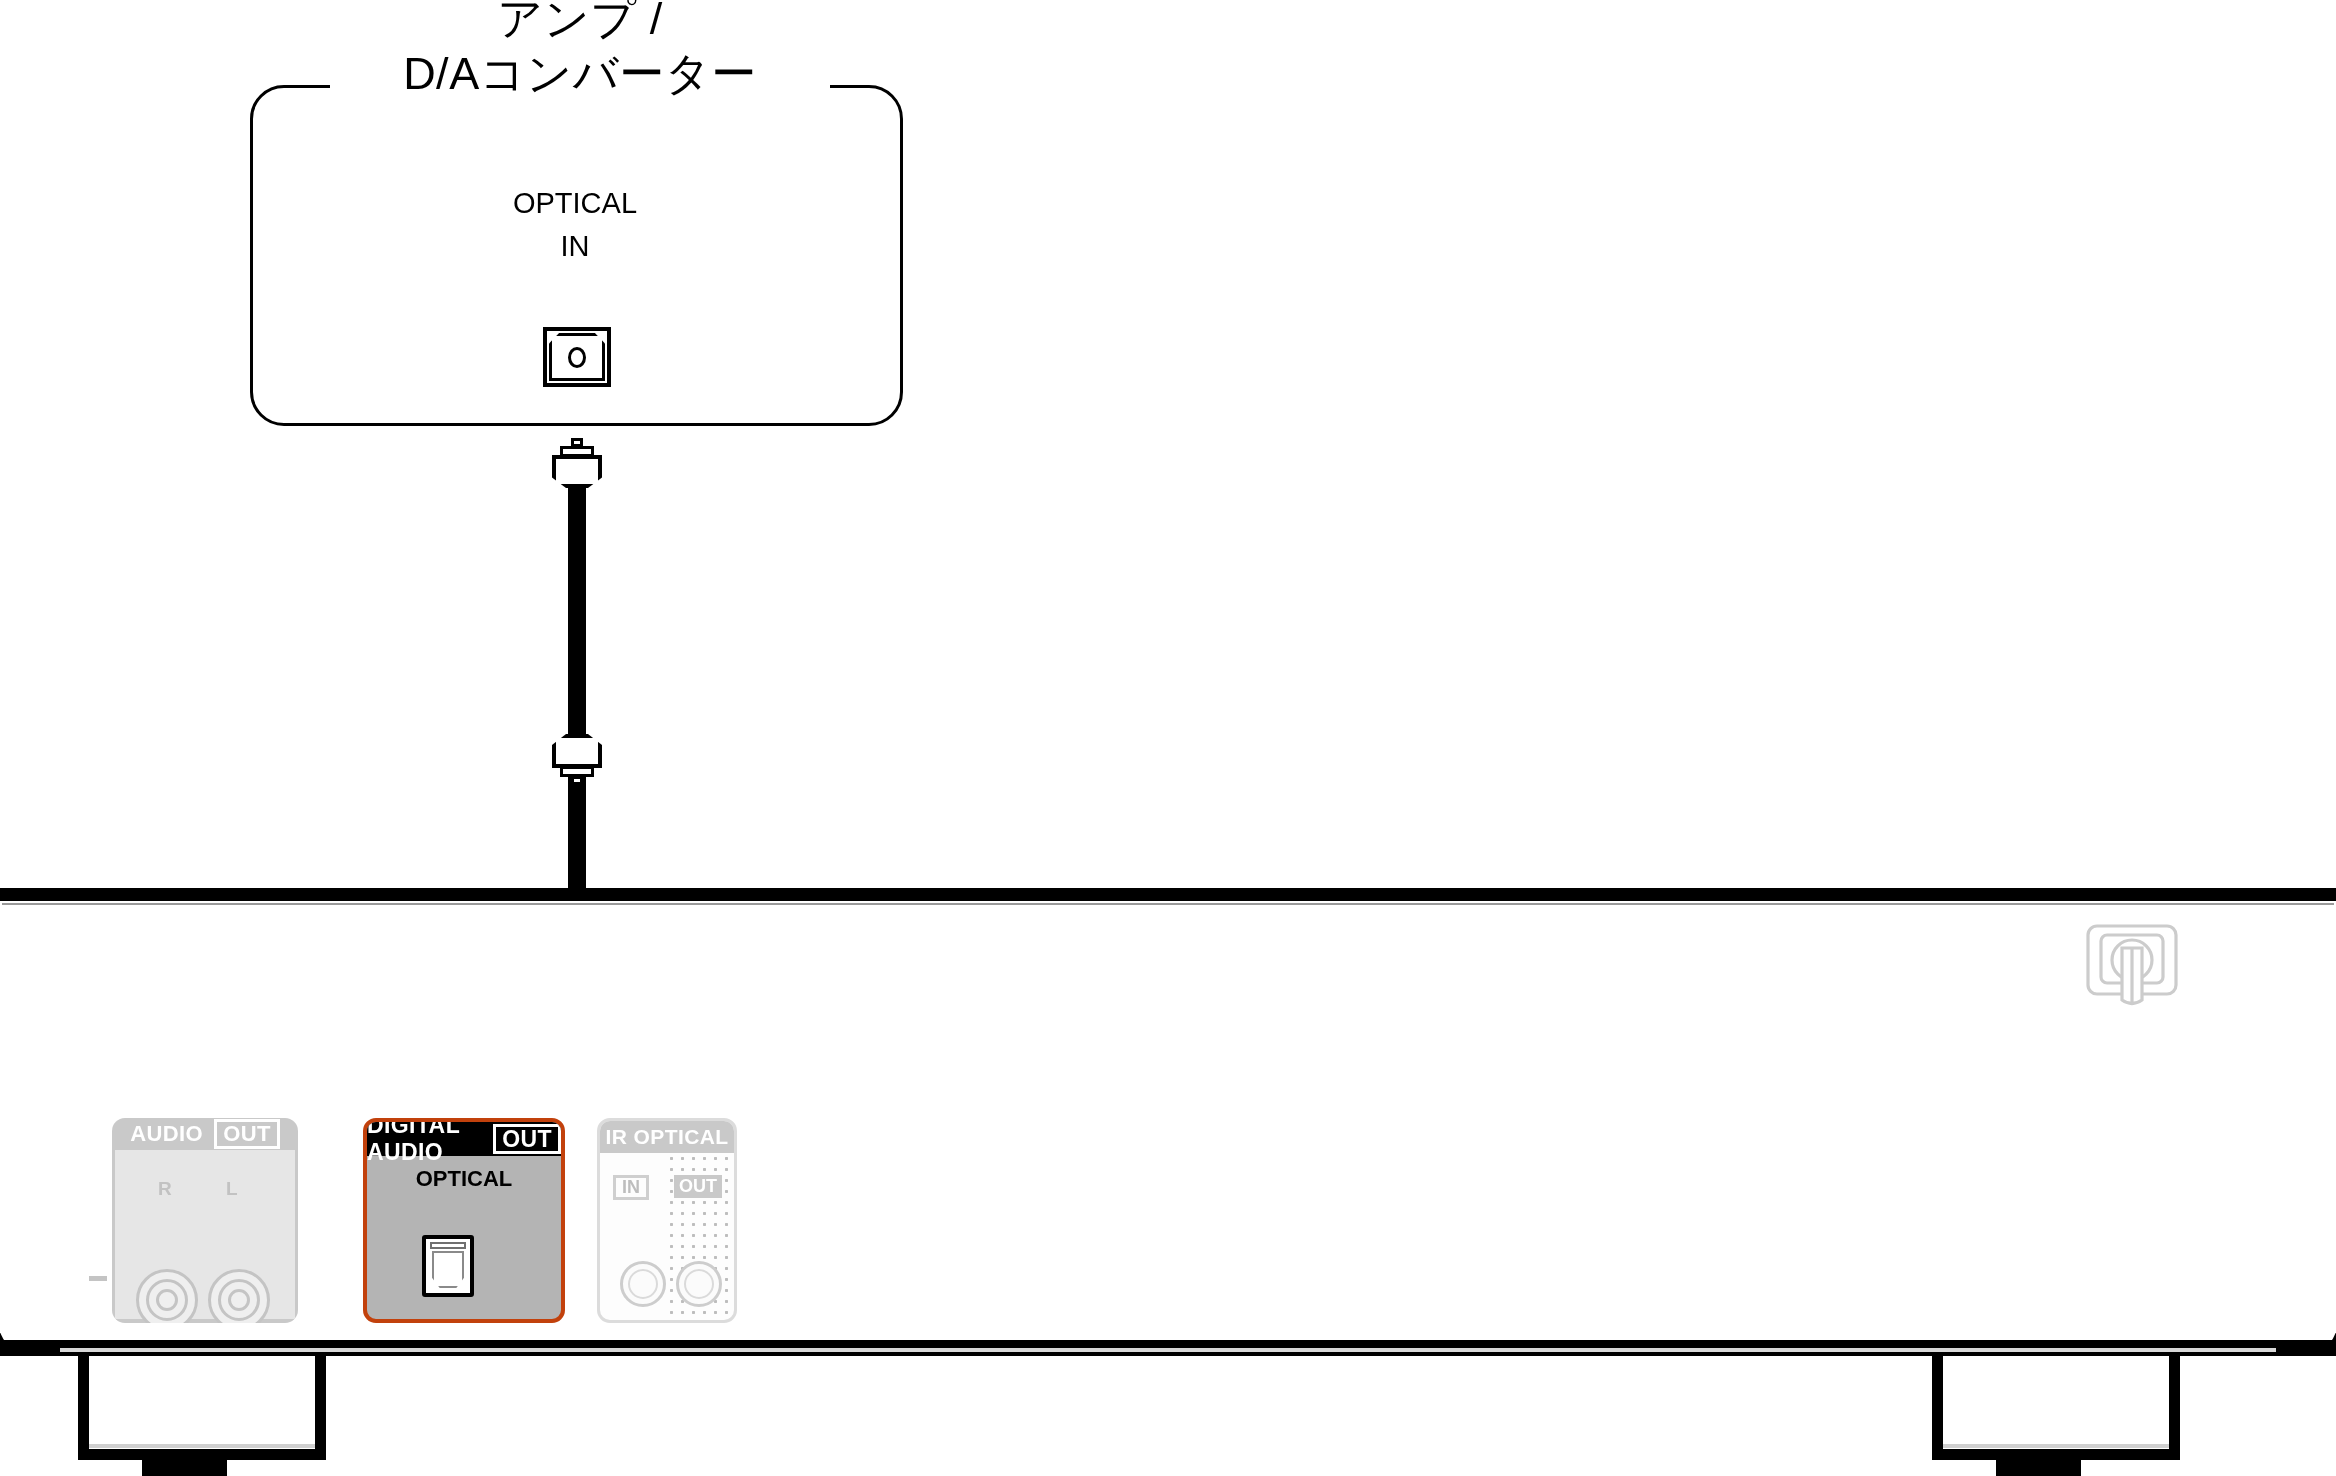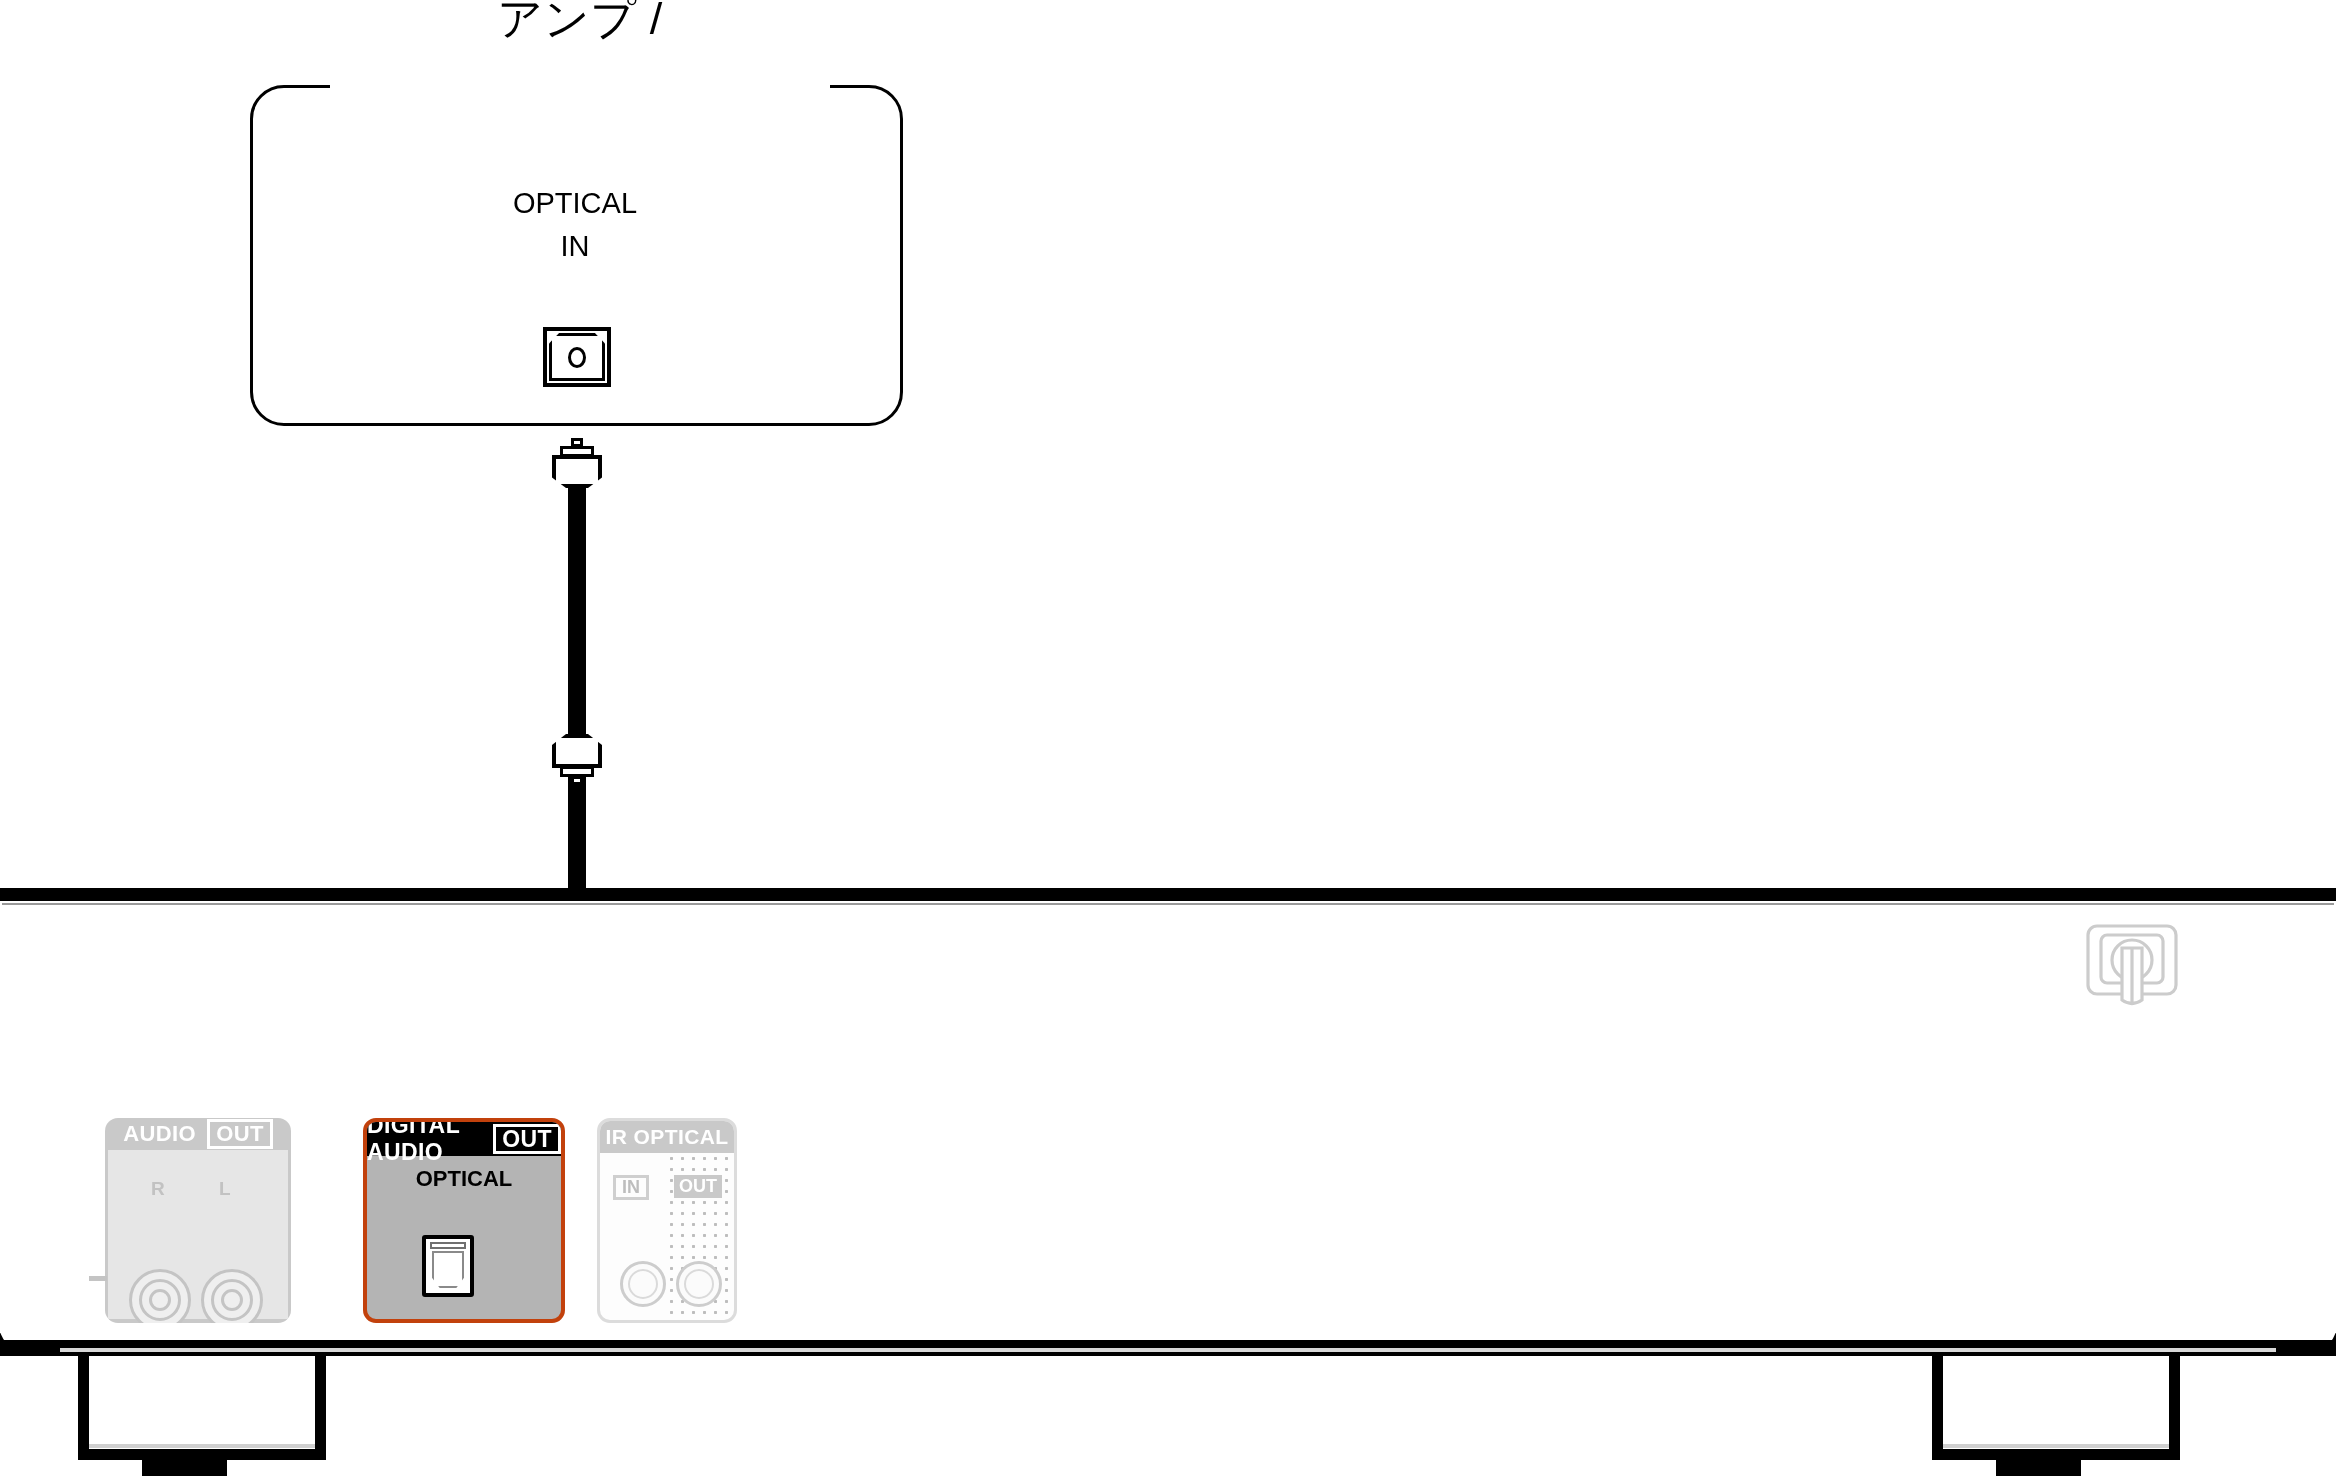--- a/index.html
+++ b/index.html
@@ -231,21 +231,21 @@
     line-height: 1.05;
     box-sizing: border-box;
   }
   .dots-light {
     background-image: radial-gradient(#bdbdbd 1.4px, transparent 1.5px);
     background-size: 11px 11px;
   }
 
   
   #panel-audio-out {
-    left: 105px; top: 1118px; width: 186px; height: 205px;
+    left: 112px; top: 1118px; width: 186px; height: 205px;
     background: #c9c9c9;
     border-radius: 13px;
     overflow: hidden;
   }
   #panel-audio-out .panel-header {
     height: 32px; color: #fff; font-size: 22px; background: transparent;
   }
   #panel-audio-out .field {
     position: absolute; left: 3px; top: 32px; right: 3px; bottom: 4px;
     background: #e6e6e6;
@@ -335,20 +335,21 @@
 </head>
 <body>
 
 <div id="stage">
 
   <div class="abs" id="amp-device"></div>
   <div class="abs" id="amp-title-mask"></div>
 
   <div class="abs nosel" id="amp-title">
     <div>アンプ /</div>
+    <div>D/Aコンバーター</div>
   </div>
 
   <div class="abs nosel" id="amp-port-label">
     <div>OPTICAL</div>
     <div>IN</div>
   </div>
 
   <div class="abs" id="amp-optical-jack">
     <div class="ring-outer"></div>
     <div class="ring-inner"></div>

